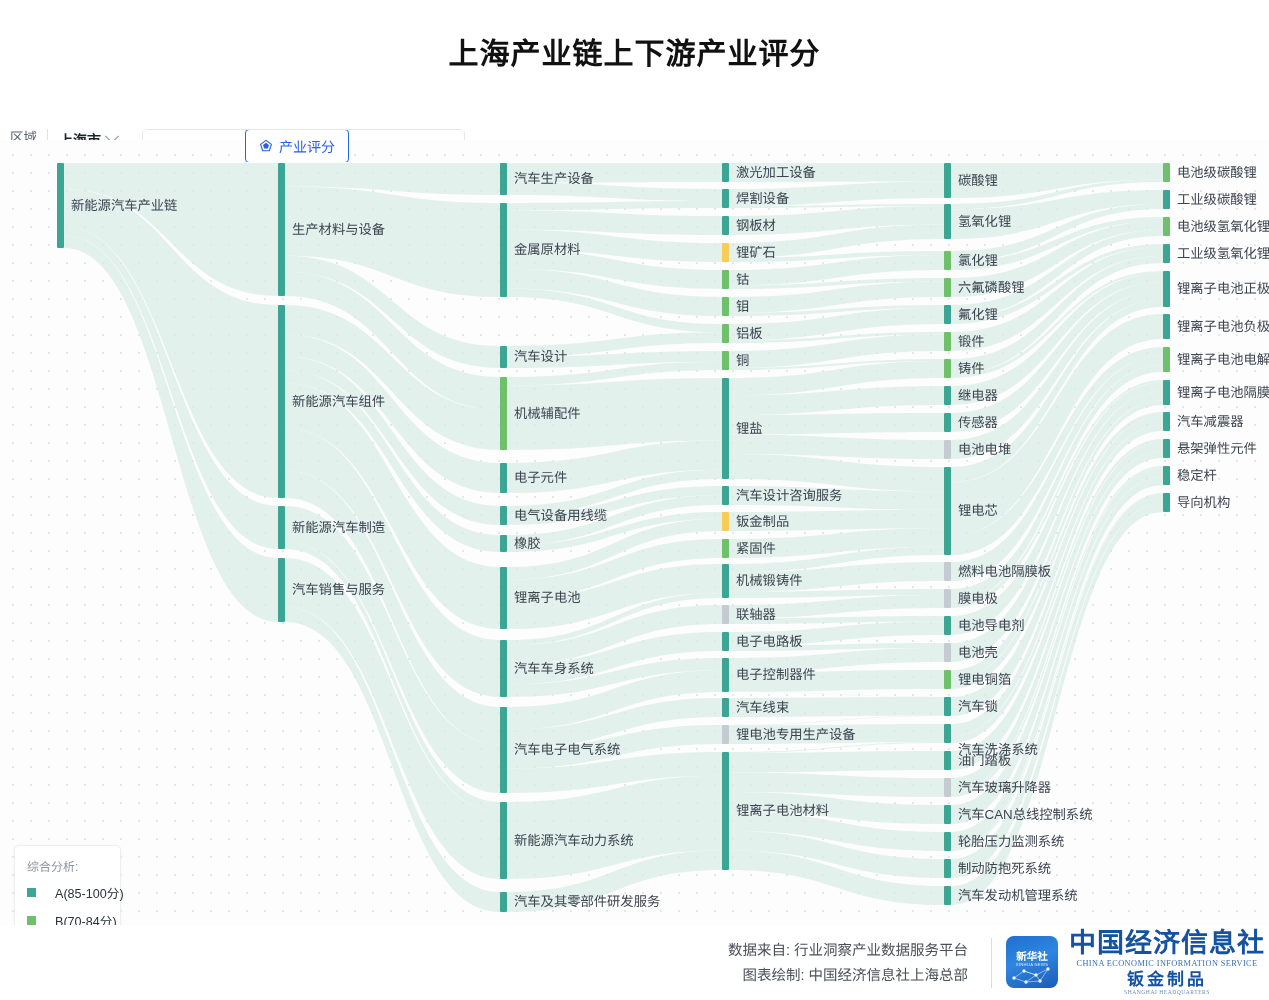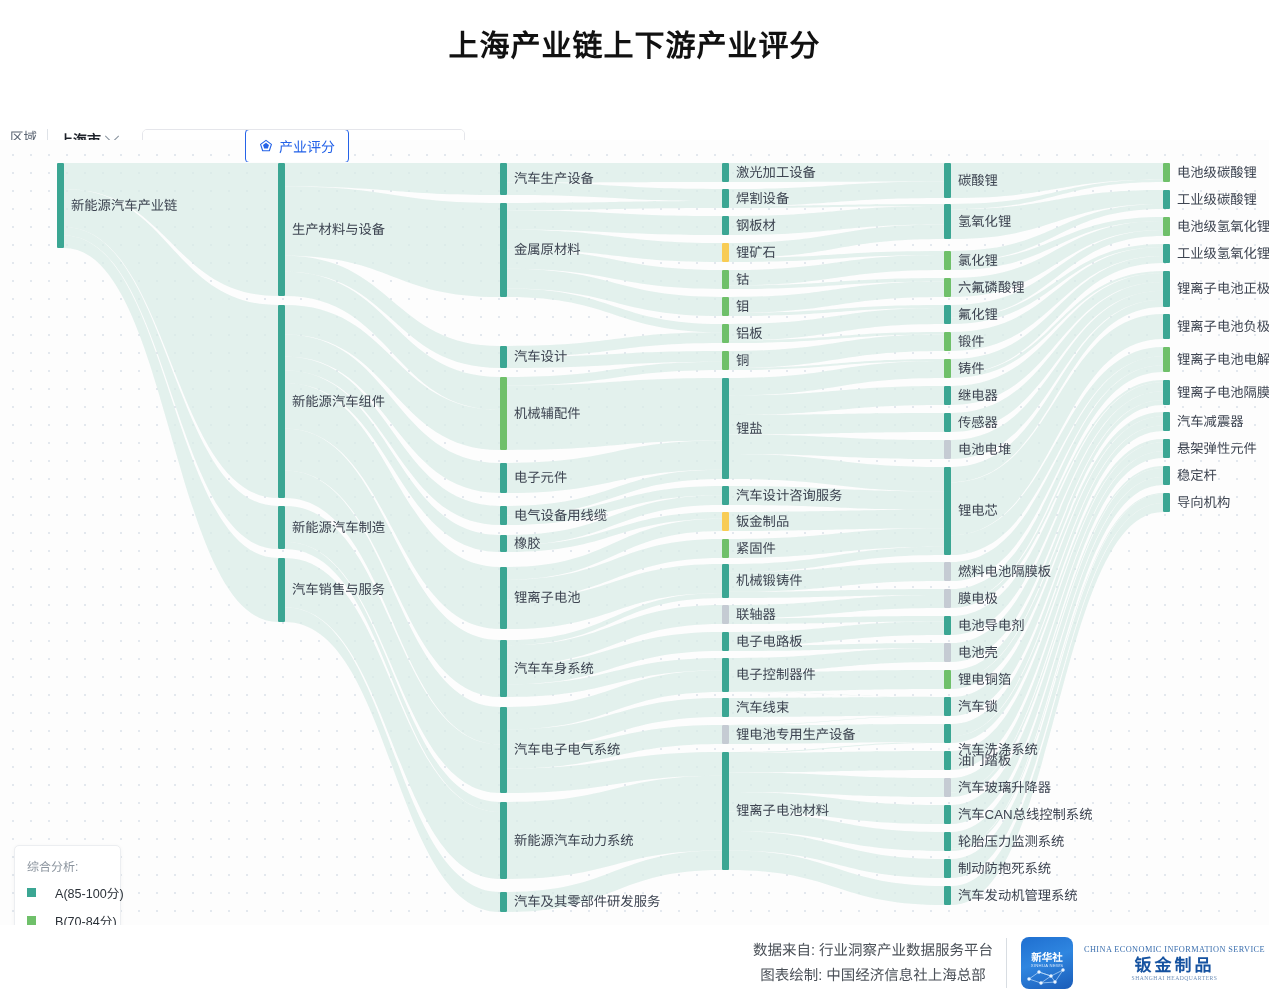--- a/index.html
+++ b/index.html
@@ -13,21 +13,21 @@
     position:relative;
   }
   
   .page-title{
     text-align:center;
     font-size:30px;
     font-weight:bold;
     color:#111;
     letter-spacing:1px;
     padding-top:24px;
-    margin:0;
+    margin:8px;
     height:44px;
     line-height:44px;
   }
   .toolbar{
     position:absolute;
     left:10px;top:93px;
     height:32px;
     display:flex;align-items:flex-start;
     gap:0;
     margin-top:36px;
@@ -113,22 +113,22 @@
   .legend-row:last-child{margin-bottom:8px;text-decoration:underline;}
   .legend-swatch{width:9px;height:9px;flex:0 0 9px;}
   .legend-text{font-size:12.6px;color:#2b3138;white-space:nowrap;}
   
   .footer{
     position:absolute;left:0;top:925px;width:1269px;height:75px;
     display:flex;align-items:center;justify-content:flex-end;
     padding-right:4px;box-sizing:border-box;
   }
   .footer-text{
-    text-align:center;font-size:14.5px;color:#4b5158;line-height:25px;
-    padding-right:13px;border-right:1px solid #d8dde2;
+    text-align:right;font-size:14.5px;color:#4b5158;line-height:25px;
+    padding-right:23px;border-right:1px solid #d8dde2;
   }
   .footer-logo{display:flex;align-items:center;gap:11px;padding-left:14px;}
   .xinhua-badge{
     width:52px;height:52px;border-radius:8px;
     background:linear-gradient(160deg,#1f6fd0 0%,#2f86e0 45%,#1a5cb8 100%);
     position:relative;overflow:hidden;
     display:flex;flex-direction:column;align-items:center;justify-content:flex-start;
     padding-top:15px;box-sizing:border-box;
   }
   .xinhua-cn{font-size:10.5px;color:#fff;font-weight:bold;letter-spacing:0;line-height:11px;}
@@ -498,18 +498,19 @@
           <circle cx="8" cy="16" r="1.7"></circle>
             <circle cx="18" cy="9" r="1.7"></circle>
           <circle cx="30" cy="13" r="1.7"></circle>
             <circle cx="42" cy="7" r="1.7"></circle>
           <circle cx="20" cy="20" r="1.7"></circle>
             <circle cx="34" cy="19" r="1.7"></circle>
         </g>
       </svg>
     </div>
     <div class="cn-block">
+      <div class="cn-main">中国经济信息社</div>
       <div class="cn-en">CHINA ECONOMIC INFORMATION SERVICE</div>
       <div class="cn-sub">钣金制品</div>
       <div class="cn-sub-en">SHANGHAI HEADQUARTERS</div>
     </div>
   </div>
 </div>
 
 </body></html>

